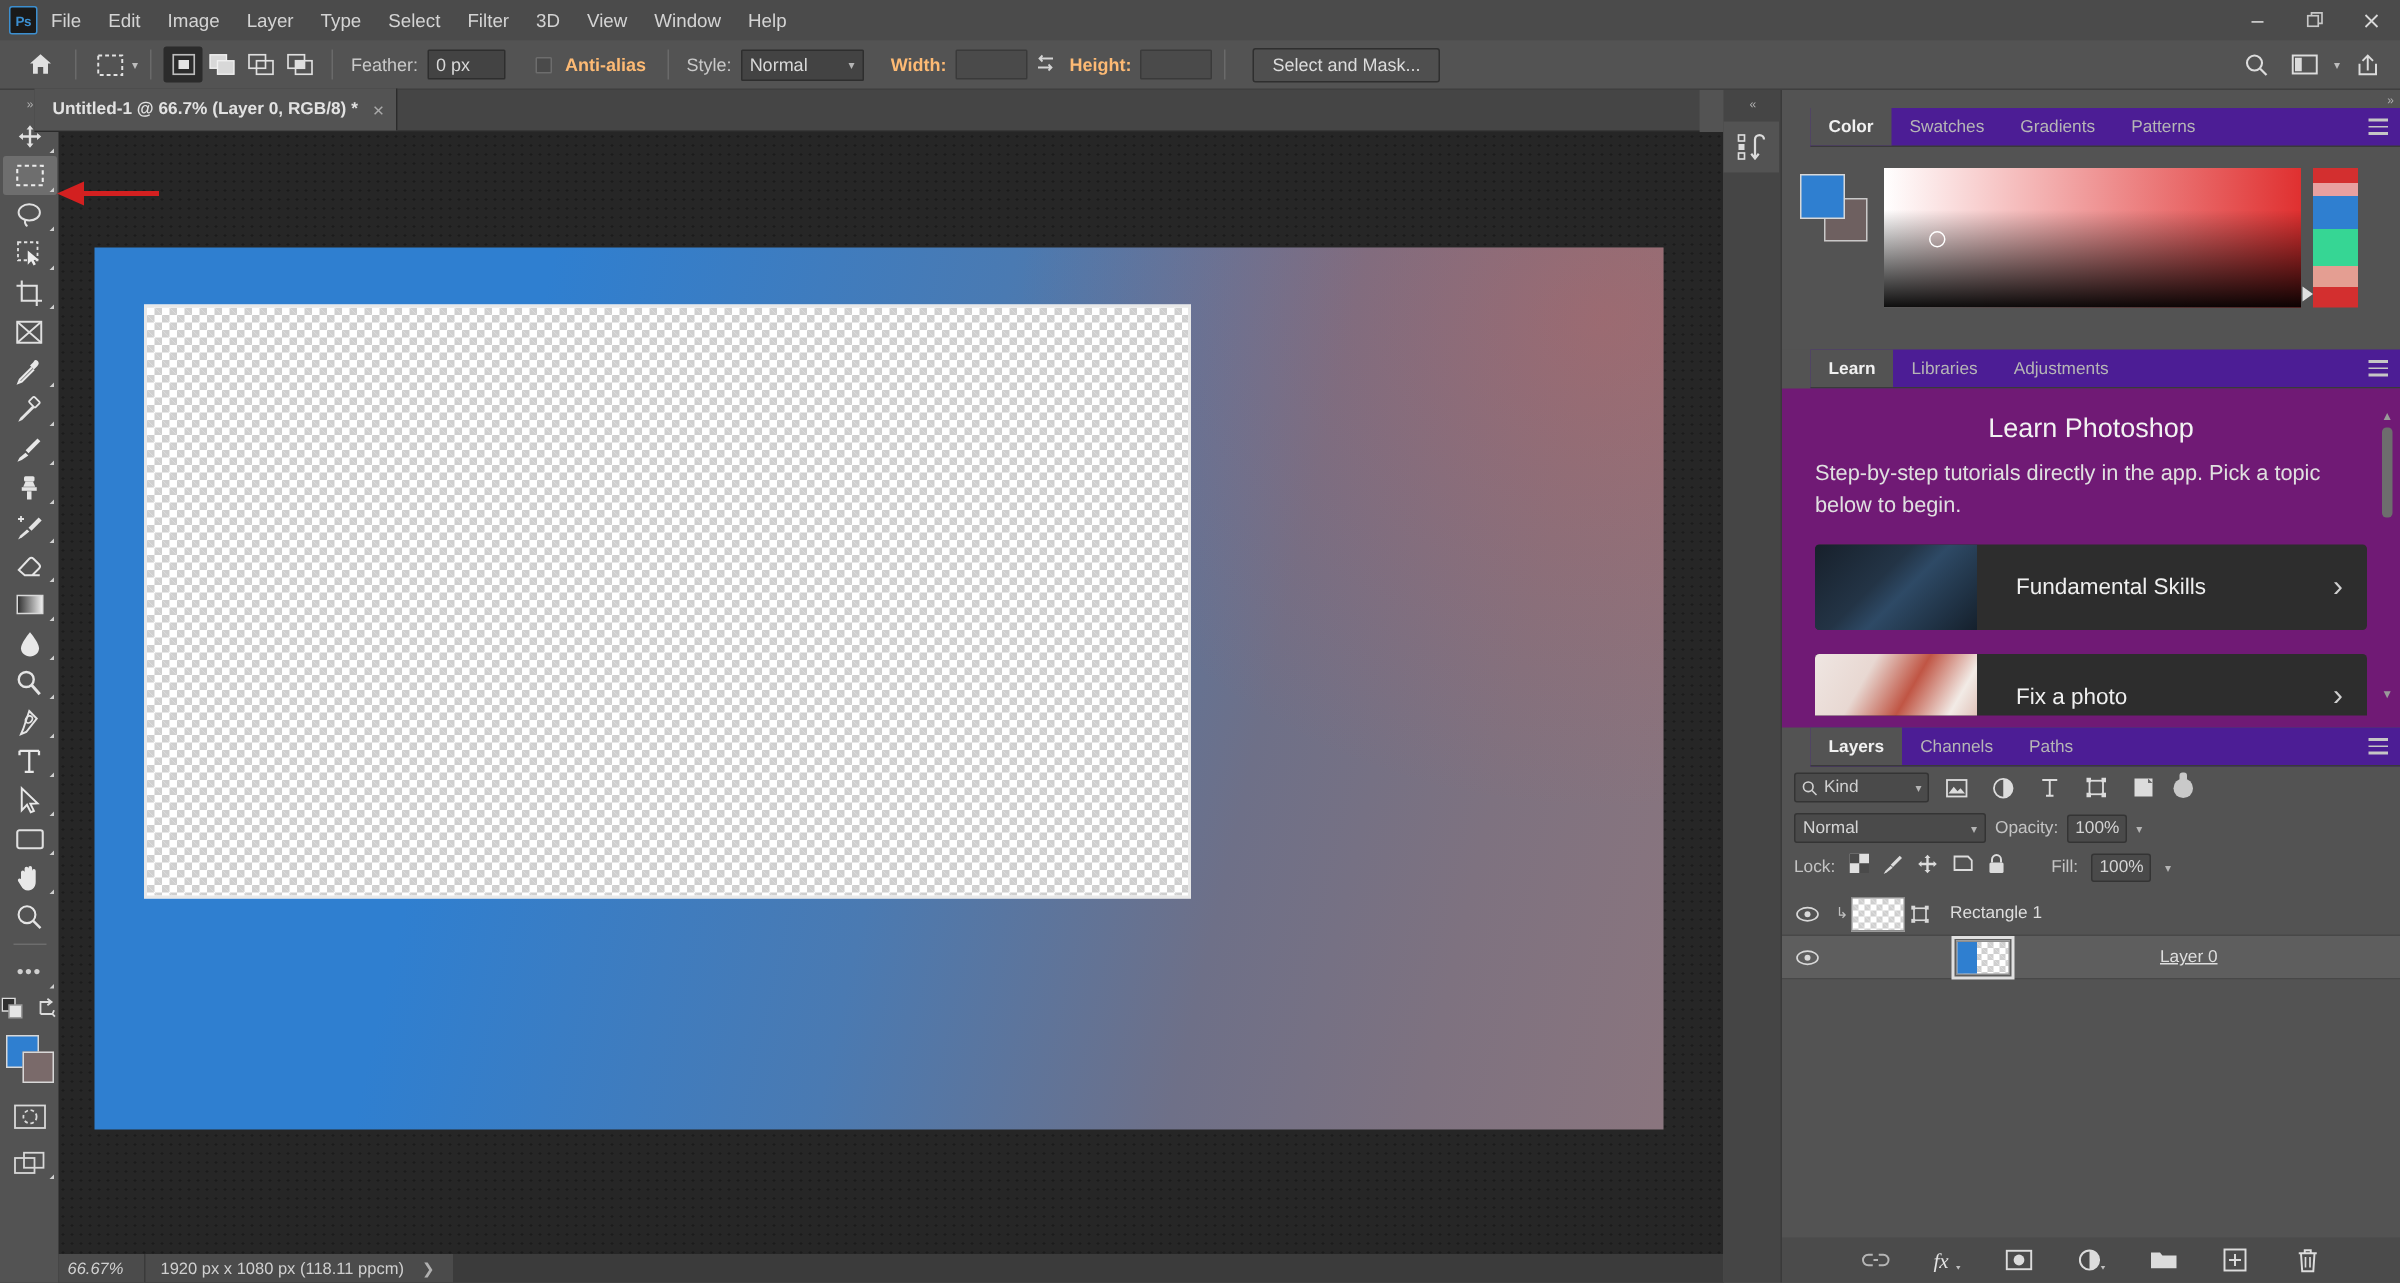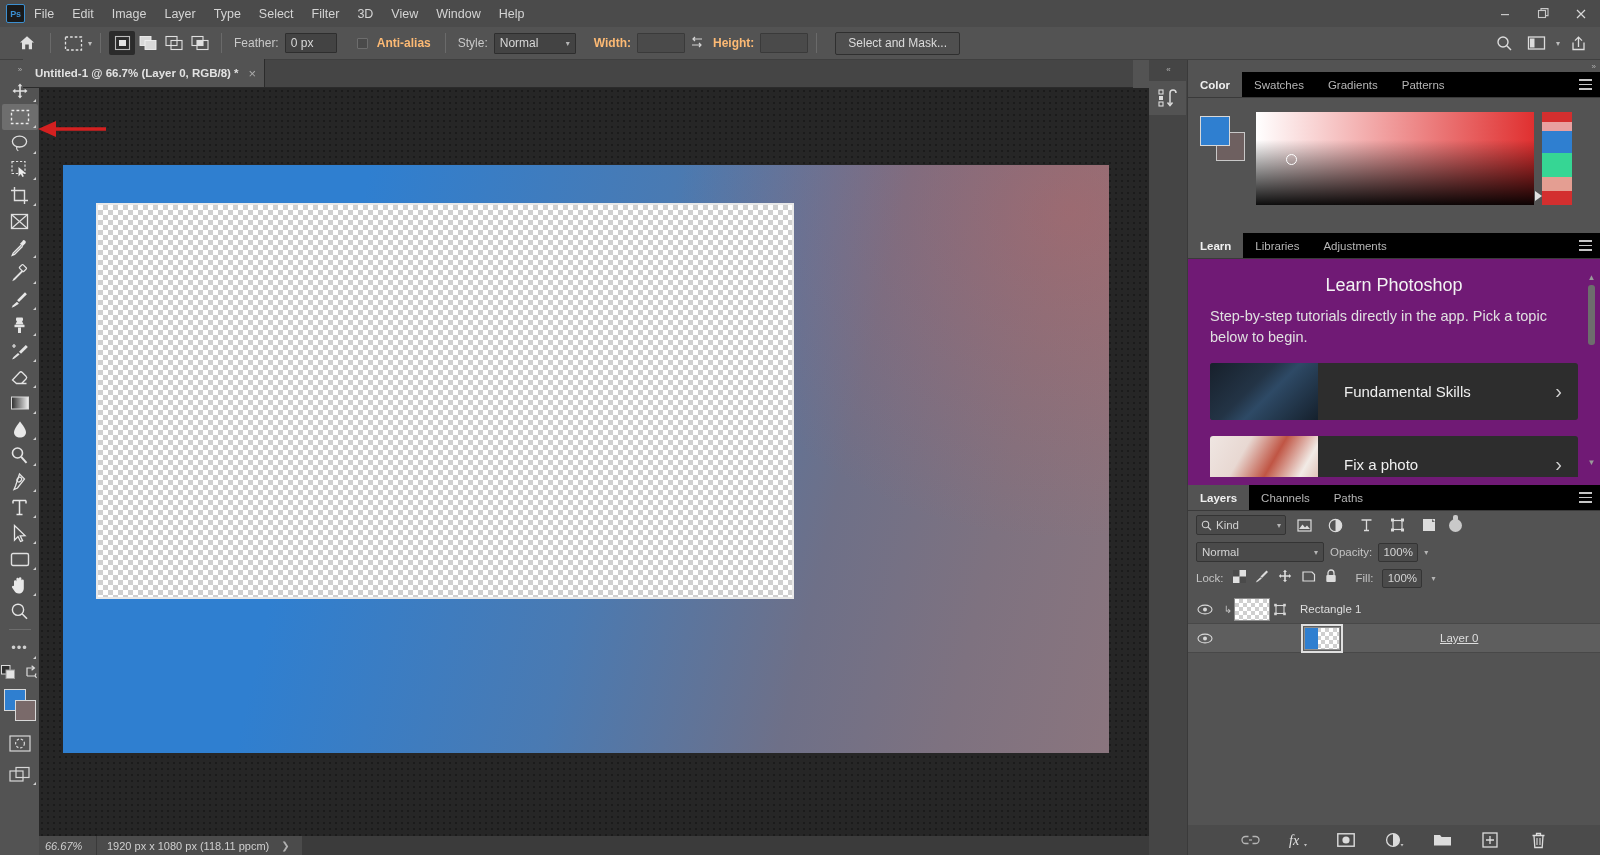--- a/index.html
+++ b/index.html
@@ -191,22 +191,22 @@
   }
   .panelcol {
     position:absolute; left:39px; top:0; width:412px; height:795px;
   }
   .pc-collapse {
     height:12px; display:flex;align-items:center;justify-content:flex-end;
     padding-right:5px; color:#b0b0b0; font-size:8px; letter-spacing:-1px;
   }
 
   .panel-tabs {
-    display:flex; align-items:stretch; height:26px; background:#000000;
-    border-bottom:1px solid #3a3a3a; position:relative;
+    display:flex; align-items:stretch; height:26px; background:#4c1d95;
+    border-bottom:1px solid #3a3a3a; position:relative;margin-left:19px;
   }
   .ptab {
     color:#b6b6b6; font-size:11.5px; padding: 0 12px;
     display:flex; align-items:center;
   }
   .ptab.active { background:#535353; color:#f0f0f0; font-weight:bold; }
   .pmenu {
     position:absolute; right:8px; top:7px; width:13px;
   }
   .pmenu i { display:block; height:1.5px; background:#c6c6c6; margin-bottom:3px; }
@@ -865,21 +865,21 @@
             <svg width="15" height="13" viewBox="0 0 15 13">
                 <path d="M2 2 H11 L13.5 4.5 V11 H2 Z" fill="none" stroke="#dcdcdc" stroke-width="1.2"></path>
               </svg>
           </span>
           <span>
             <svg width="12" height="14" viewBox="0 0 12 14">
                 <path d="M3 6 V4 a3 3 0 0 1 6 0 V6" fill="none" stroke="#dcdcdc" stroke-width="1.3"></path>
                 <rect x="1.3" y="6" width="9.4" height="7" rx="1" fill="#dcdcdc"></rect>
               </svg>
           </span>
-          <span class="lp-lbl" style="margin-left:10px">Fill:</span>
+          <span class="lp-lbl" style="margin-left:22px">Fill:</span>
           <div class="lp-num">100%</div>
           <span class="lp-numcv">▾</span>
         </div>
 
         <div class="lp-rows">
           <div class="lrow">
             <div class="lr-eye">
               <svg width="16" height="11" viewBox="0 0 16 11">
                   <ellipse cx="8" cy="5.5" rx="7" ry="4.4" fill="none" stroke="#d8d8d8" stroke-width="1.1"></ellipse>
                   <circle cx="8" cy="5.5" r="2" fill="#d8d8d8"></circle>

